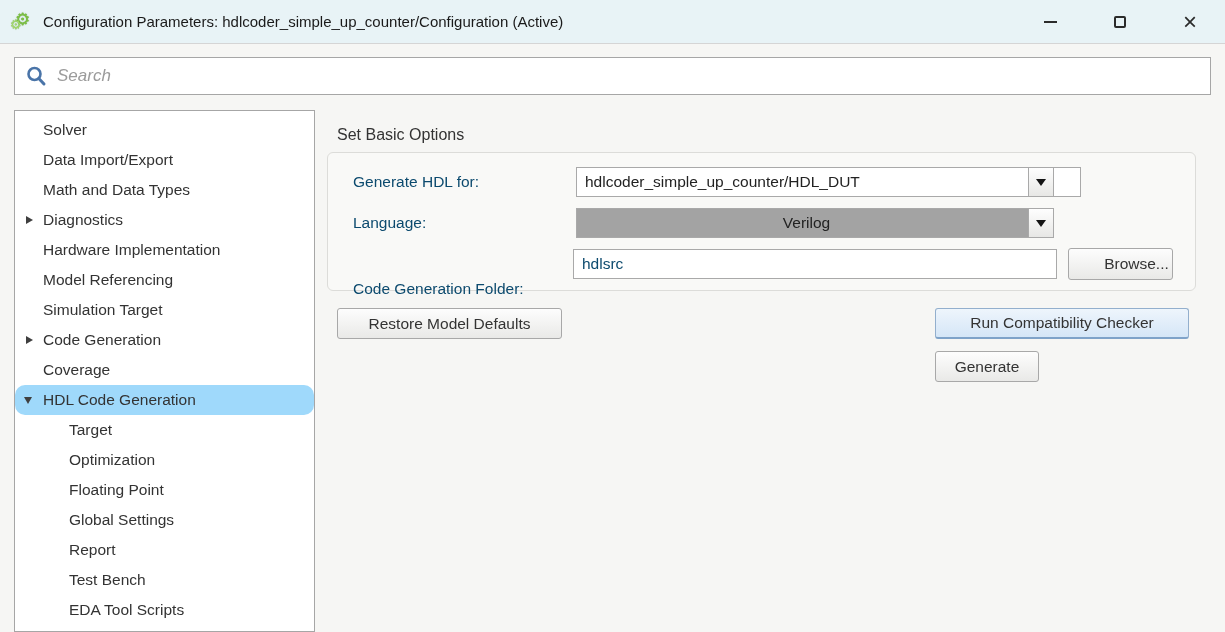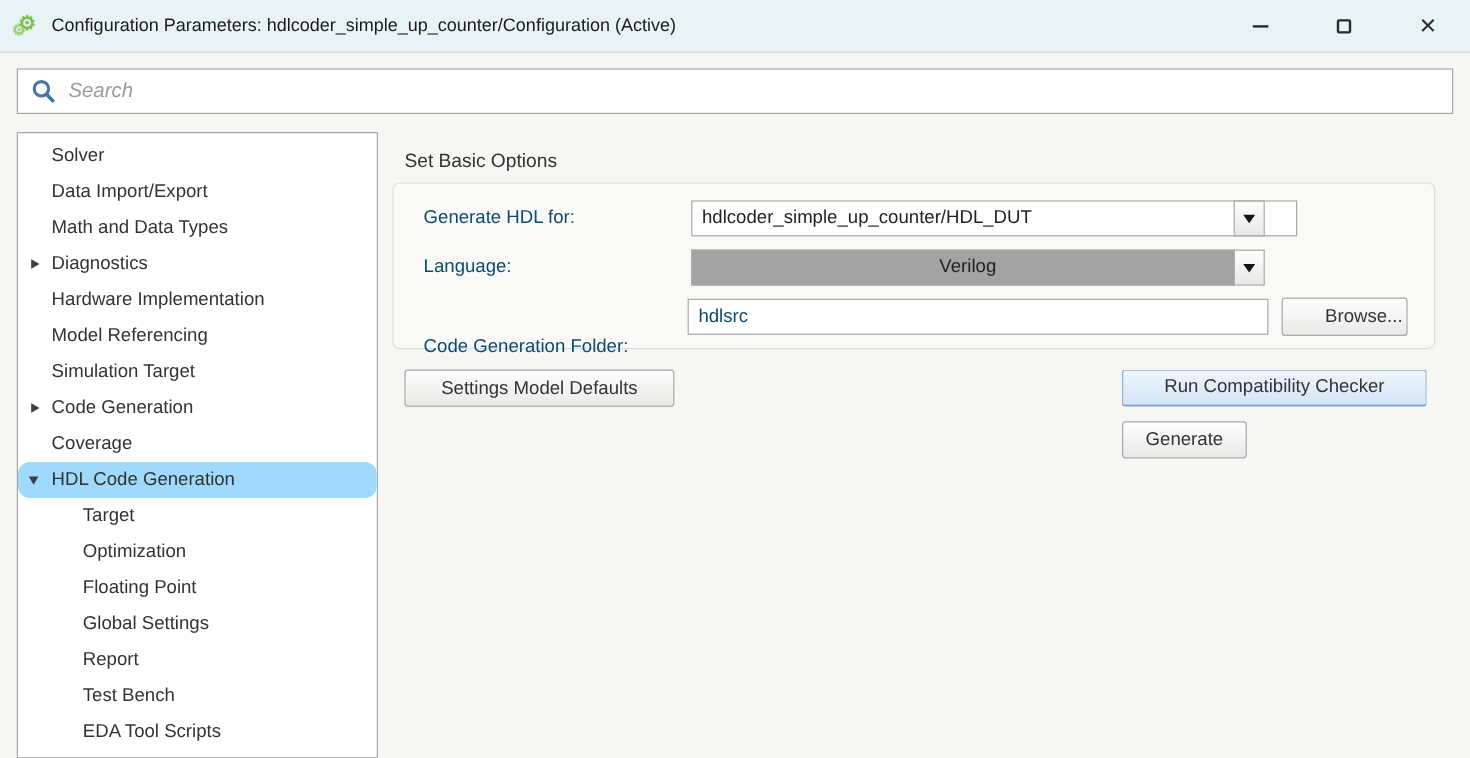--- a/index.html
+++ b/index.html
@@ -194,15 +194,15 @@
   <div class="combo-field cream" style="left:248px; top:55px; width:453px;">Verilog</div>
   <div class="drop-btn" style="left:700px; top:55px;">
       <span class="drop-tri"></span>
     </div>
 
   <span class="field-label" style="top:88px;margin-top:33px;">Code Generation Folder:</span>
   <input class="text-field" style="left: 245px; top: 96px; width: 484px;" type="text" value="hdlsrc">
   <div class="btn" style="left:740px; top:95px; width:105px; height:32px;padding-left:32px;">Browse...</div>
 </div>
 
-<div class="btn" style="left:337px; top:308px; width:225px; height:31px;">Settings Model Defaults</div>
+<div class="btn" style="left:337px; top:308px; width:225px; height:31px;">Restore Model Defaults</div>
 <div class="btn primary" style="left:935px; top:308px; width:254px; height:31px;">Run Compatibility Checker</div>
 <div class="btn" style="left:935px; top:351px; width:104px; height:31px;">Generate</div>
 
 </body></html>

